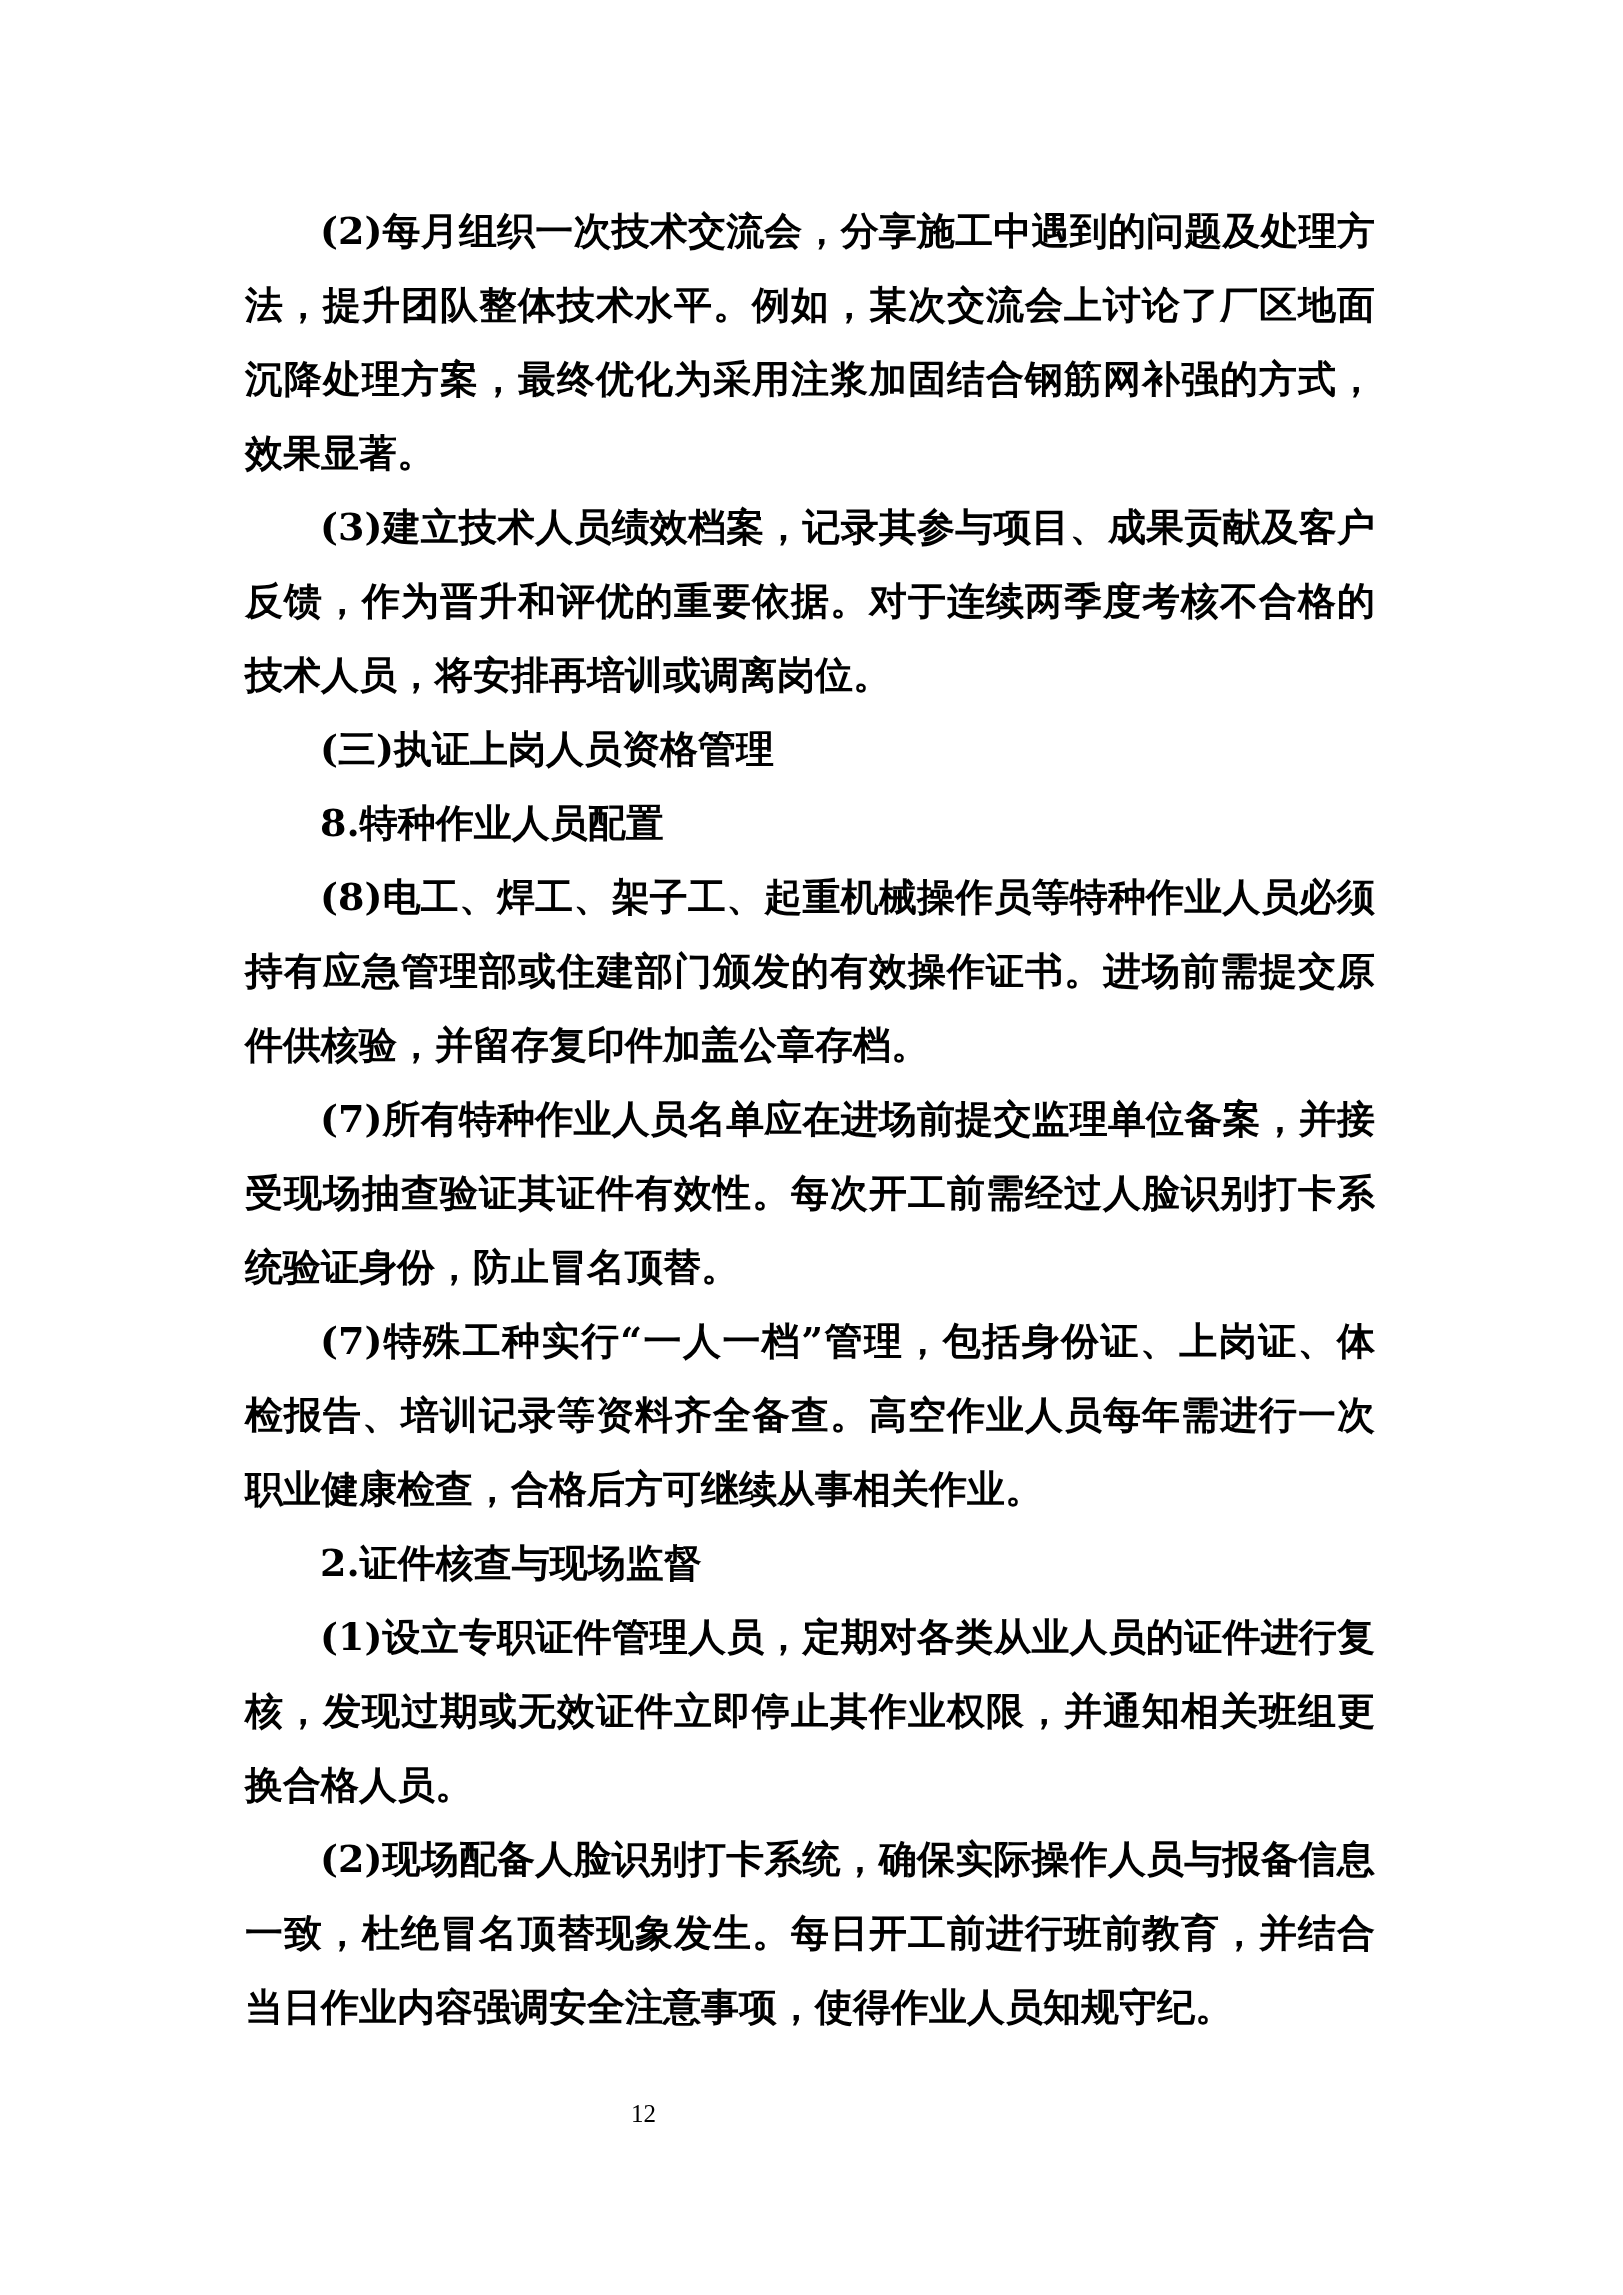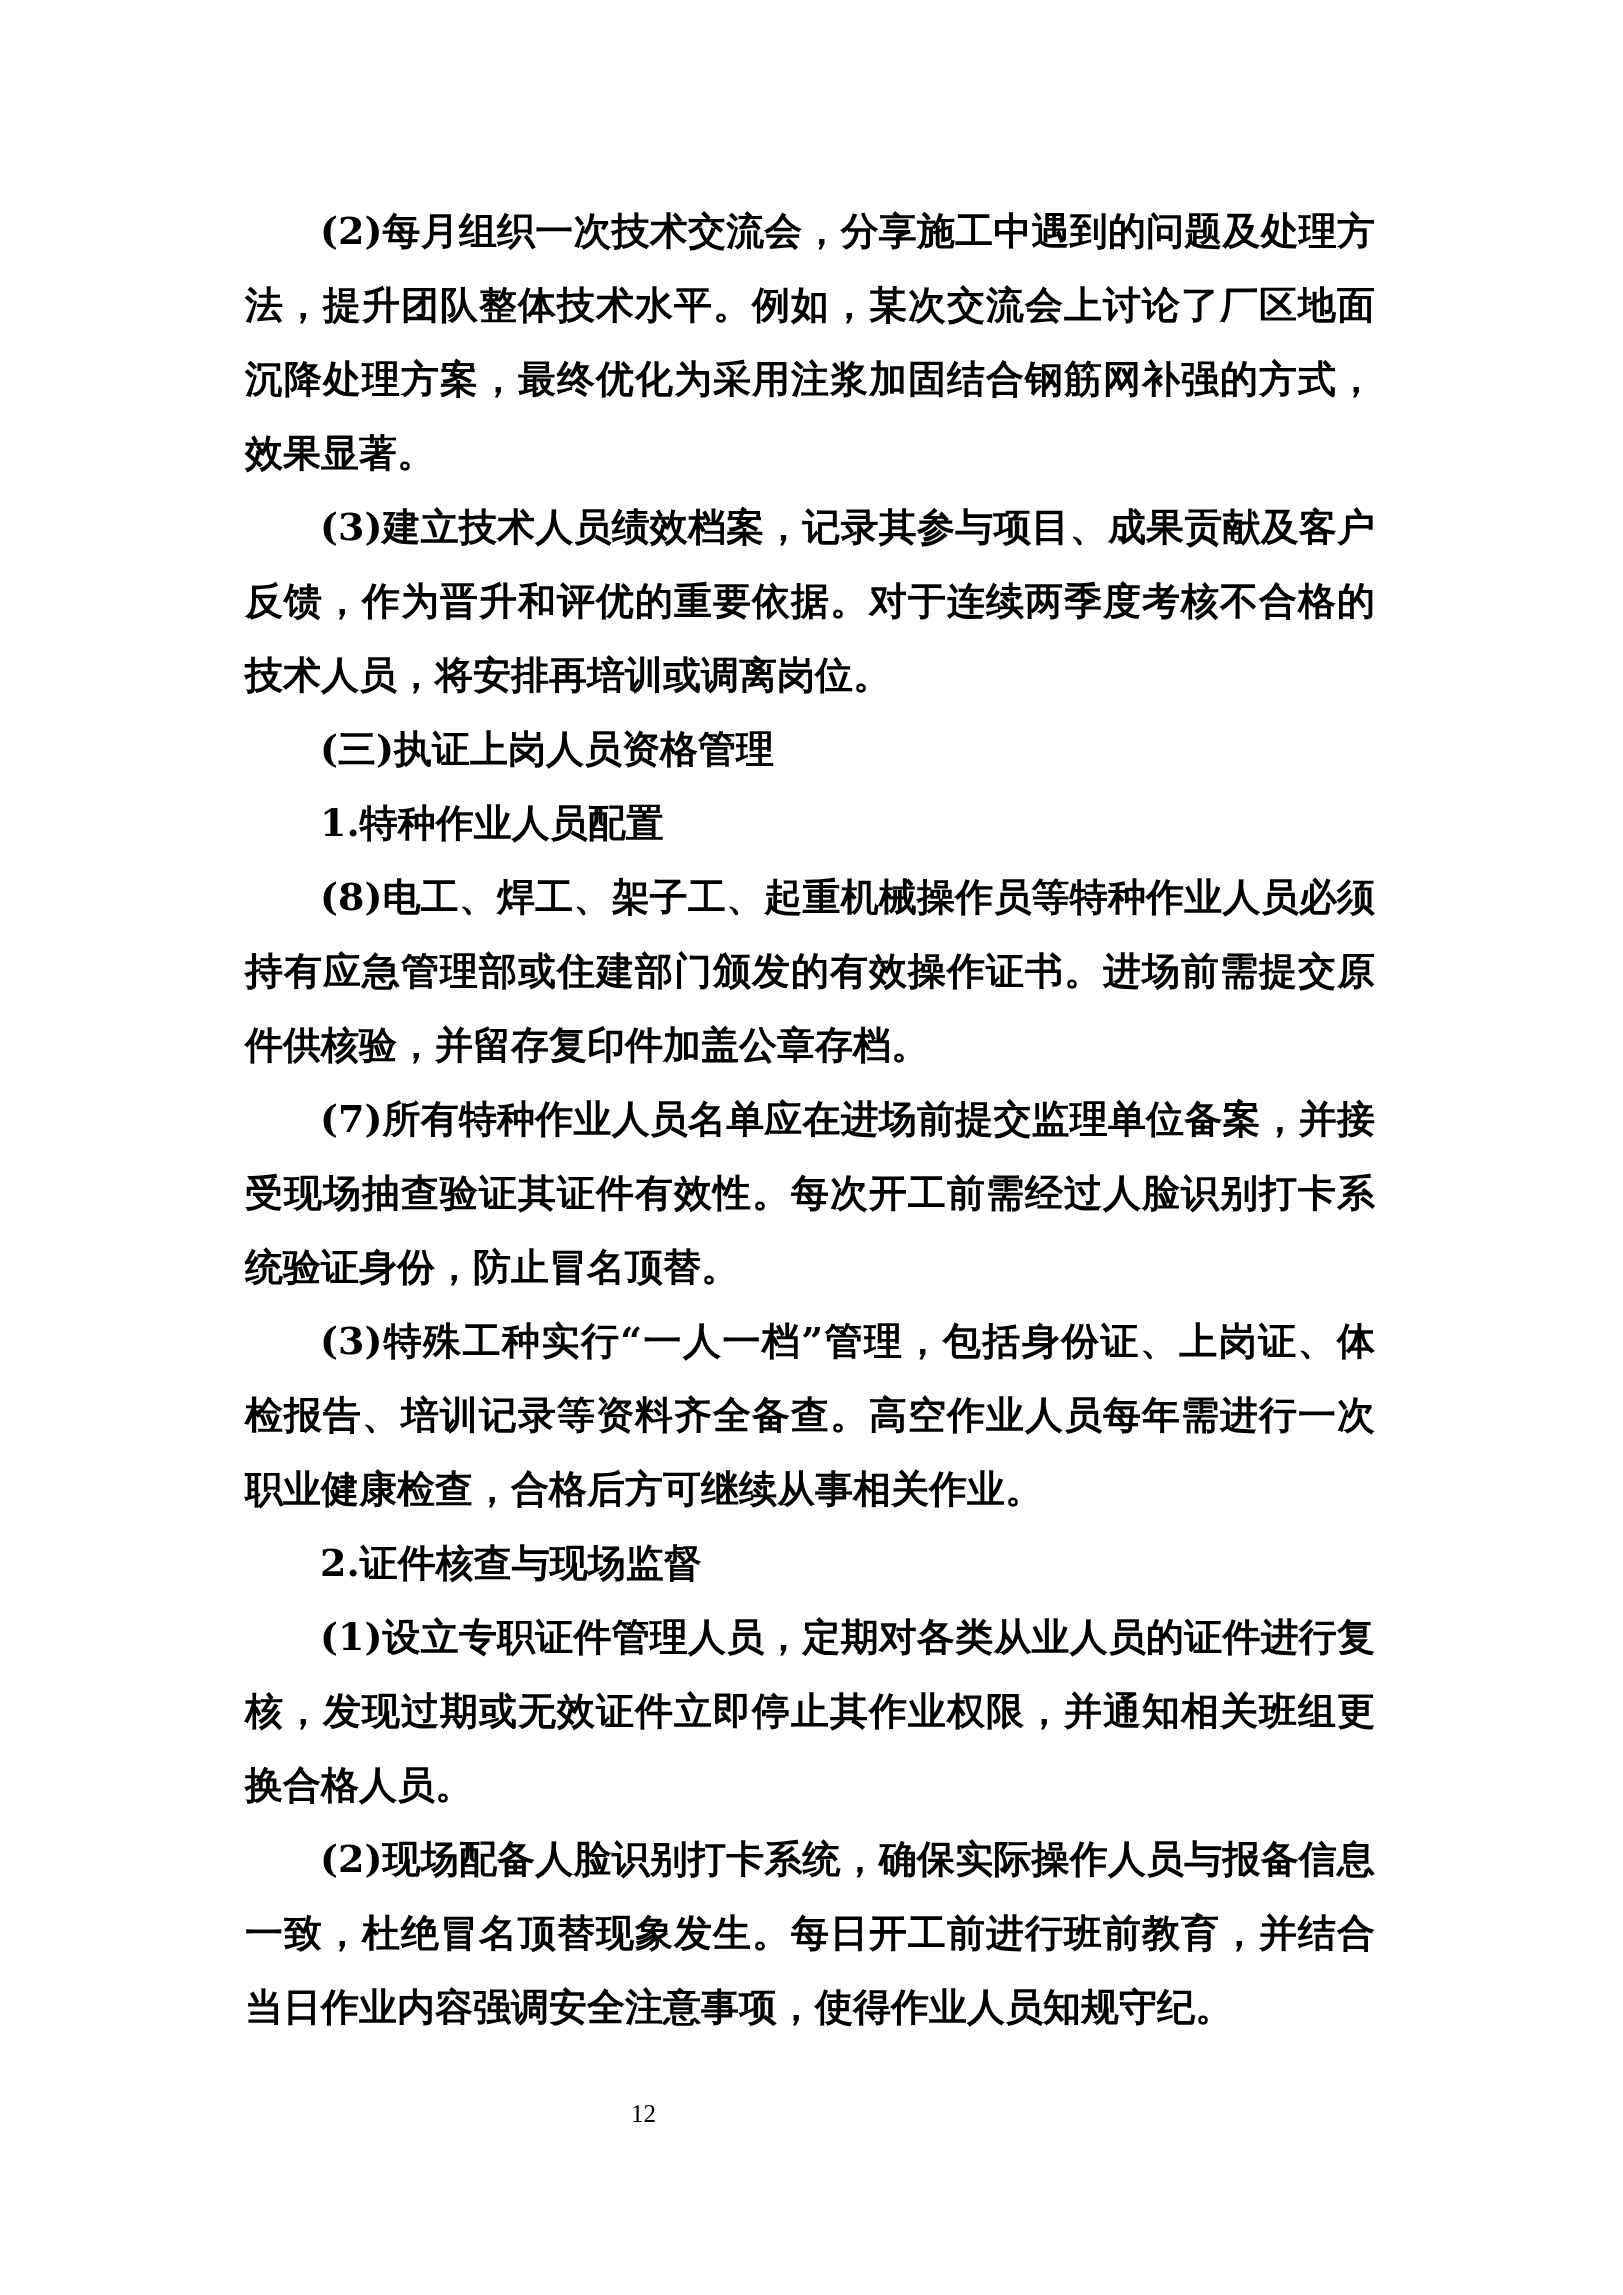--- a/index.html
+++ b/index.html
@@ -55,24 +55,24 @@
   }
 </style>
 </head>
 <body>
 
 <div class="page">
   <div class="content">
     <p class="para indent">(2)每月组织一次技术交流会，分享施工中遇到的问题及处理方法，提升团队整体技术水平。例如，某次交流会上讨论了厂区地面沉降处理方案，最终优化为采用注浆加固结合钢筋网补强的方式，效果显著。</p>
     <p class="para indent">(3)建立技术人员绩效档案，记录其参与项目、成果贡献及客户反馈，作为晋升和评优的重要依据。对于连续两季度考核不合格的技术人员，将安排再培训或调离岗位。</p>
     <p class="para indent">(三)执证上岗人员资格管理</p>
-    <p class="para indent">1.特种作业人员配置</p>
+    <p class="para indent">8.特种作业人员配置</p>
     <p class="para indent">(8)电工、焊工、架子工、起重机械操作员等特种作业人员必须持有应急管理部或住建部门颁发的有效操作证书。进场前需提交原件供核验，并留存复印件加盖公章存档。</p>
     <p class="para indent">(7)所有特种作业人员名单应在进场前提交监理单位备案，并接受现场抽查验证其证件有效性。每次开工前需经过人脸识别打卡系统验证身份，防止冒名顶替。</p>
-    <p class="para indent">(3)特殊工种实行“一人一档”管理，包括身份证、上岗证、体检报告、培训记录等资料齐全备查。高空作业人员每年需进行一次职业健康检查，合格后方可继续从事相关作业。</p>
+    <p class="para indent">(7)特殊工种实行“一人一档”管理，包括身份证、上岗证、体检报告、培训记录等资料齐全备查。高空作业人员每年需进行一次职业健康检查，合格后方可继续从事相关作业。</p>
     <p class="para indent">2.证件核查与现场监督</p>
     <p class="para indent">(1)设立专职证件管理人员，定期对各类从业人员的证件进行复核，发现过期或无效证件立即停止其作业权限，并通知相关班组更换合格人员。</p>
     <p class="para indent">(2)现场配备人脸识别打卡系统，确保实际操作人员与报备信息一致，杜绝冒名顶替现象发生。每日开工前进行班前教育，并结合当日作业内容强调安全注意事项，使得作业人员知规守纪。</p>
   </div>
 
   <div class="page-number">12</div>
 </div>
 
 
 </body></html>

